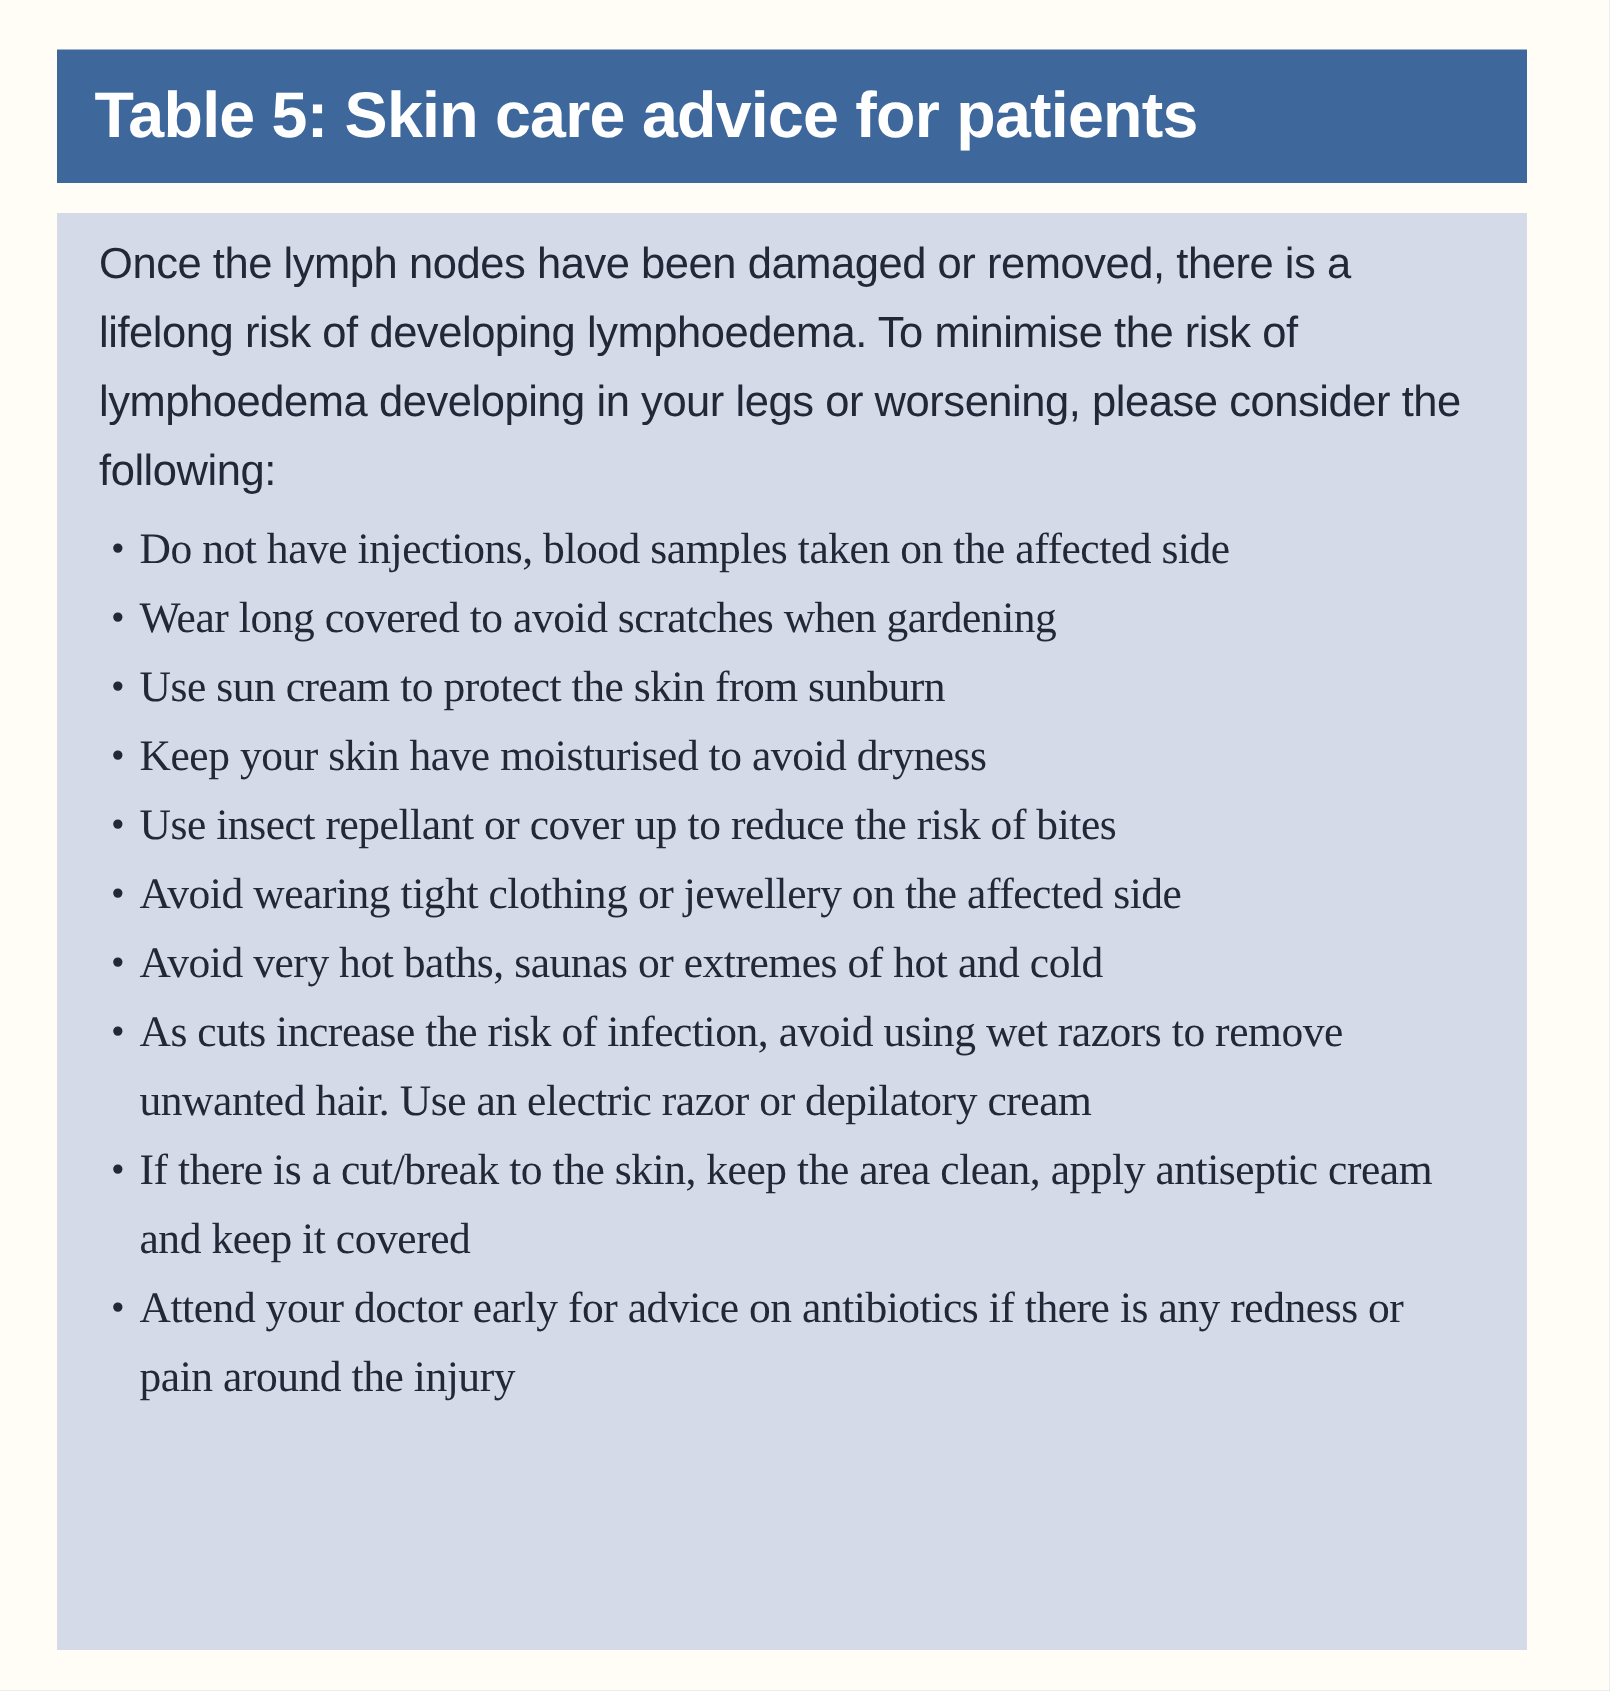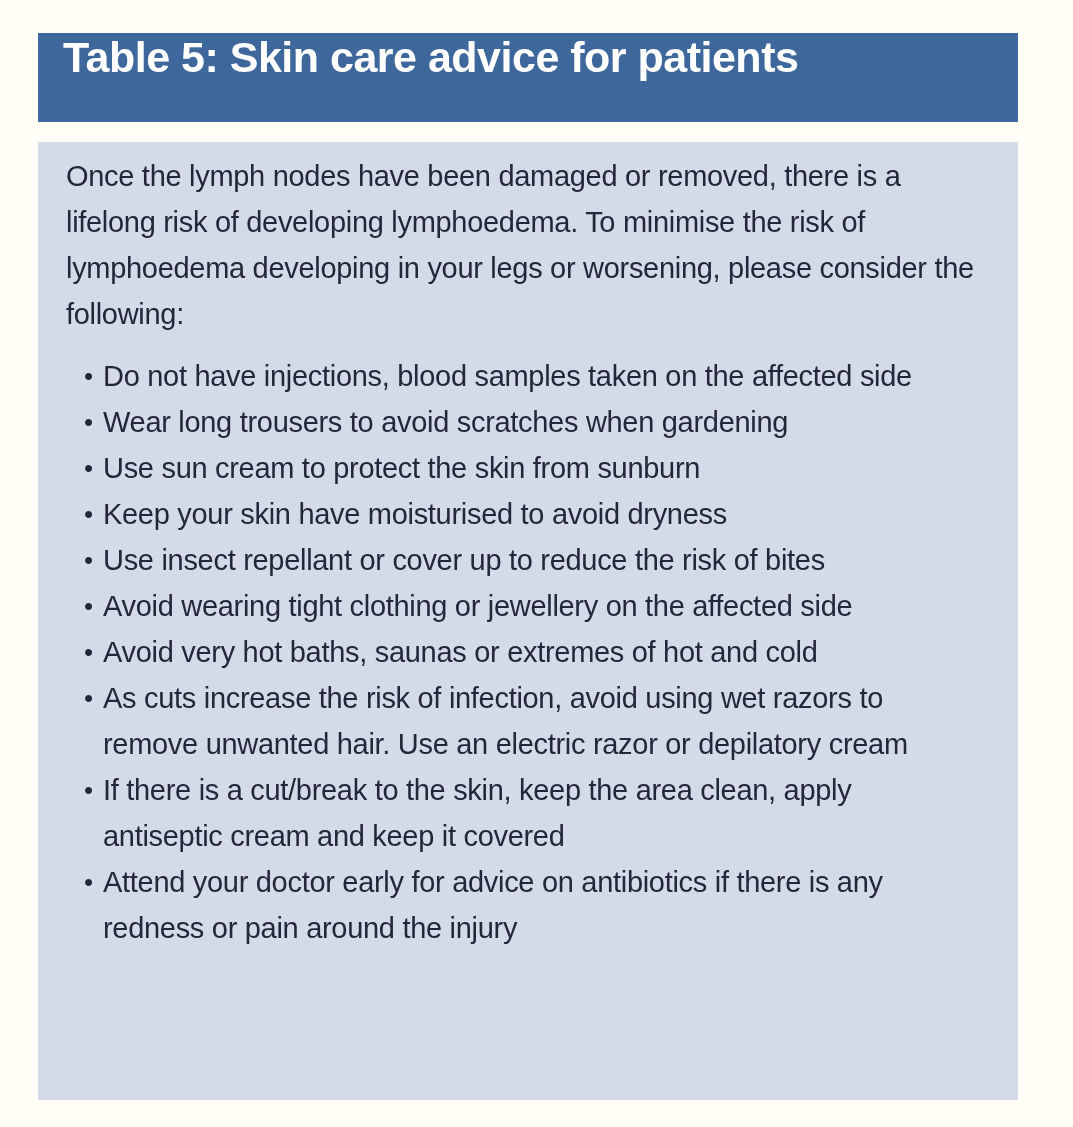--- a/index.html
+++ b/index.html
@@ -15,20 +15,21 @@
     overflow: hidden;
   }
   .header-bar {
     position: absolute;
     left: 38px;
     top: 33px;
     width: 980px;
     height: 89px;
     background: var(--header-bg, #3e689b);
     display: flex;
+    align-items: center;
     box-sizing: border-box;
     padding-left: 25px;
   }
   .header-bar .title {
     color: var(--title-color, #ffffff);
     font-size: 43px;
     font-weight: bold;
     letter-spacing: -0.5px;
   }
   .body-box {
@@ -43,22 +44,23 @@
     color: var(--text-color, #232838);
     font-size: 29px;
     line-height: 46px;
     letter-spacing: -0.3px;
   }
   .intro {
     margin: 0;
   }
   .bullet-list {
     list-style: none;
-    margin: 16px;
+    margin: 6px;
     padding: 0;
+    font-family: Liberation Serif, serif;
   }
   .bullet-list li {
     position: relative;
     padding-left: 21px;
   }
   .bullet-list li::before {
     content: "\2022";
     position: absolute;
     left: 2px;
     top: 0;
@@ -69,21 +71,21 @@
 <body>
 
 <div class="page">
   <div class="header-bar">
     <span class="title">Table 5: Skin care advice for patients</span>
   </div>
   <div class="body-box">
     <p class="intro">Once the lymph nodes have been damaged or removed, there is a lifelong risk of developing lymphoedema. To minimise the risk of lymphoedema developing in your legs or worsening, please consider the following:</p>
     <ul class="bullet-list">
         <li>Do not have injections, blood samples taken on the affected side</li>
-        <li>Wear long trousers to avoid scratches when gardening</li>
+        <li>Wear long covered to avoid scratches when gardening</li>
         <li>Use sun cream to protect the skin from sunburn</li>
         <li>Keep your skin have moisturised to avoid dryness</li>
         <li>Use insect repellant or cover up to reduce the risk of bites</li>
         <li>Avoid wearing tight clothing or jewellery on the affected side</li>
         <li>Avoid very hot baths, saunas or extremes of hot and cold</li>
         <li>As cuts increase the risk of infection, avoid using wet razors to remove unwanted hair. Use an electric razor or depilatory cream</li>
         <li>If there is a cut/break to the skin, keep the area clean, apply antiseptic cream and keep it covered</li>
         <li>Attend your doctor early for advice on antibiotics if there is any redness or pain around the injury</li>
       </ul>
   </div>

